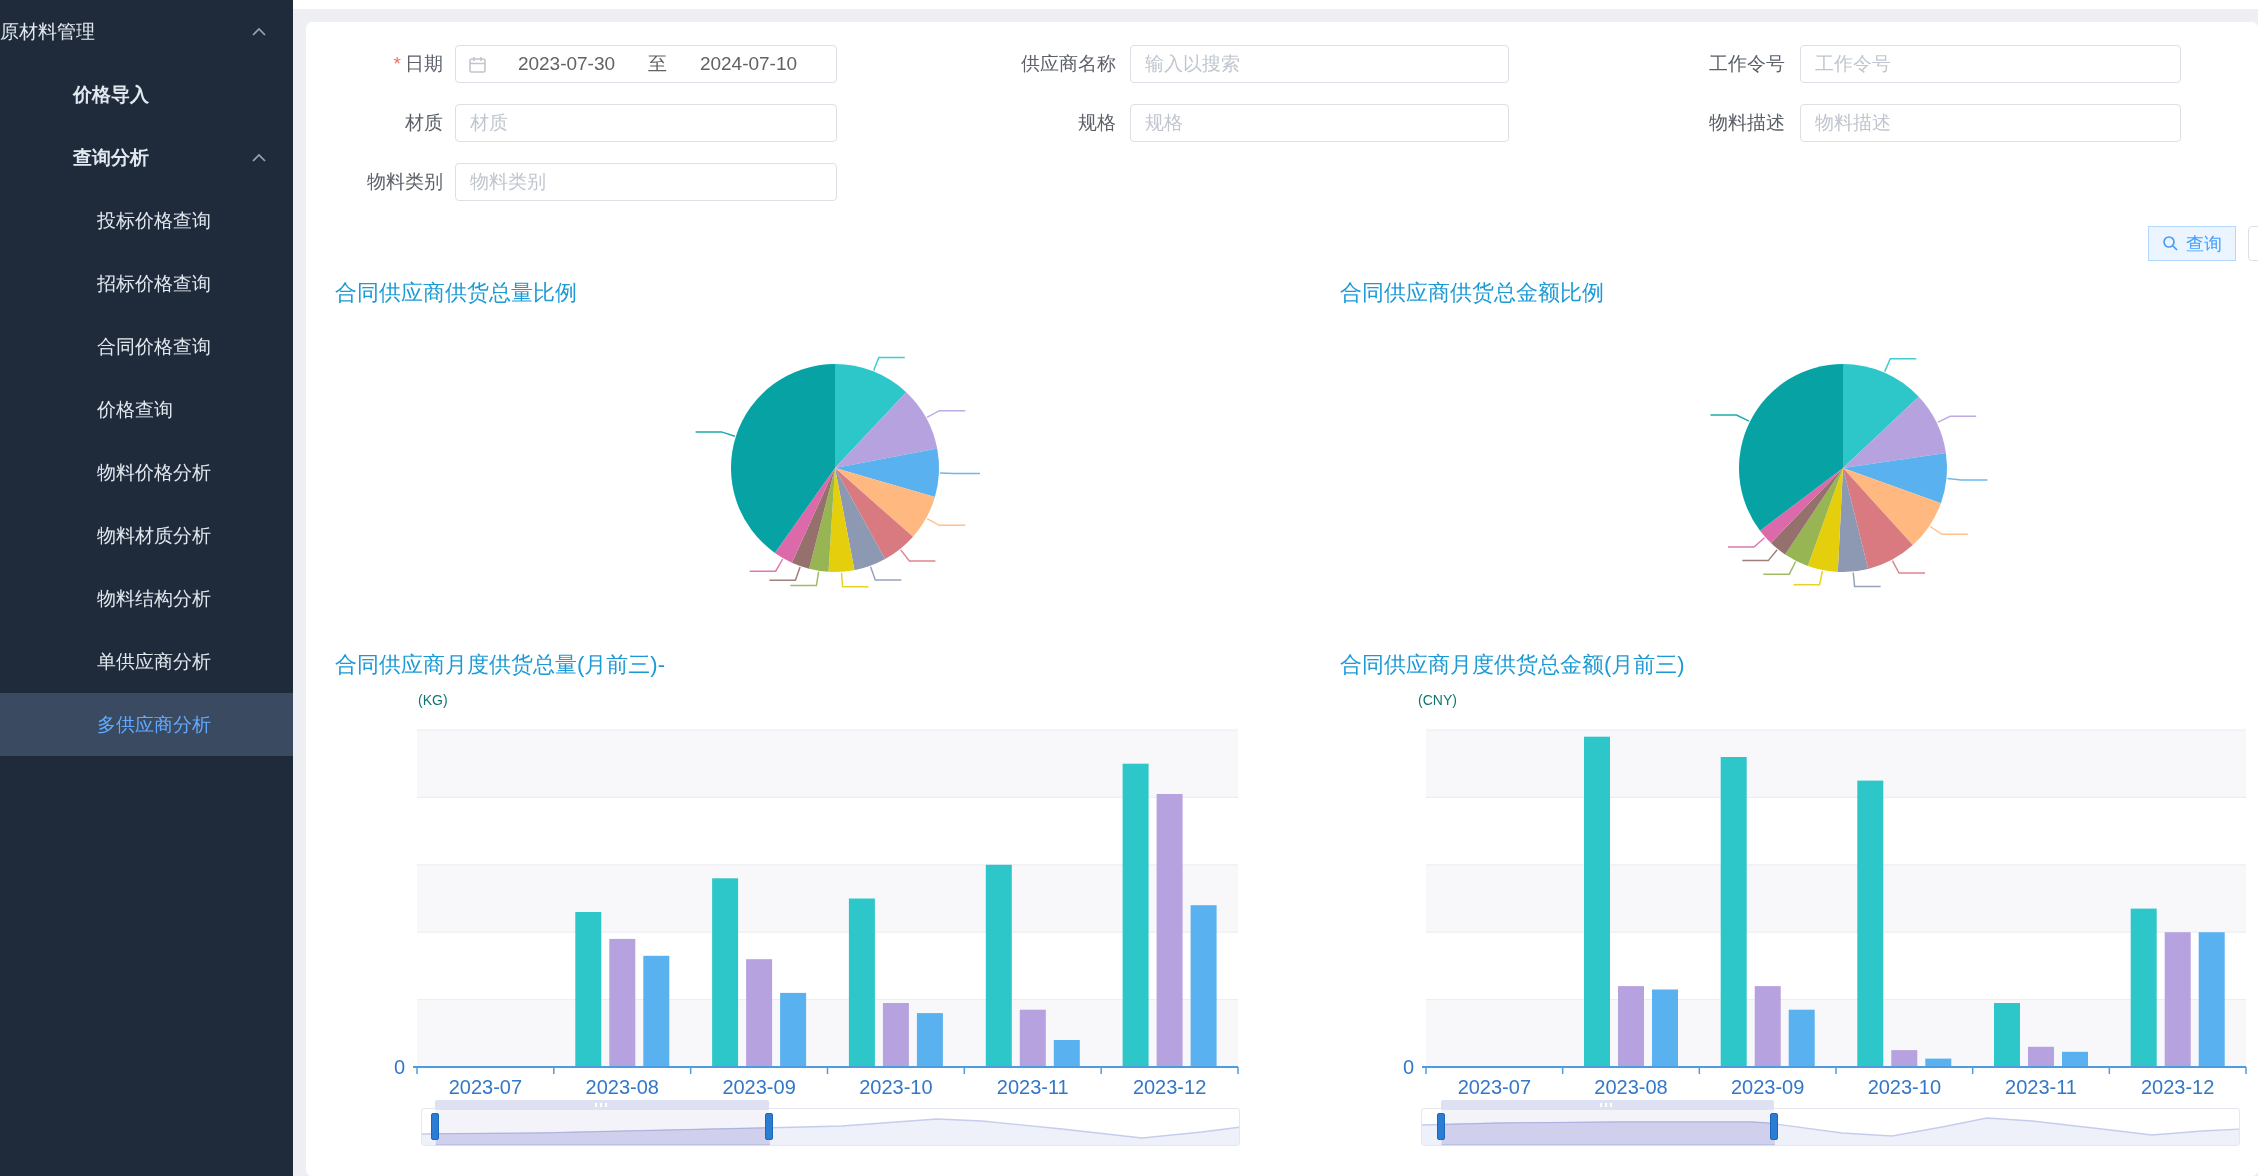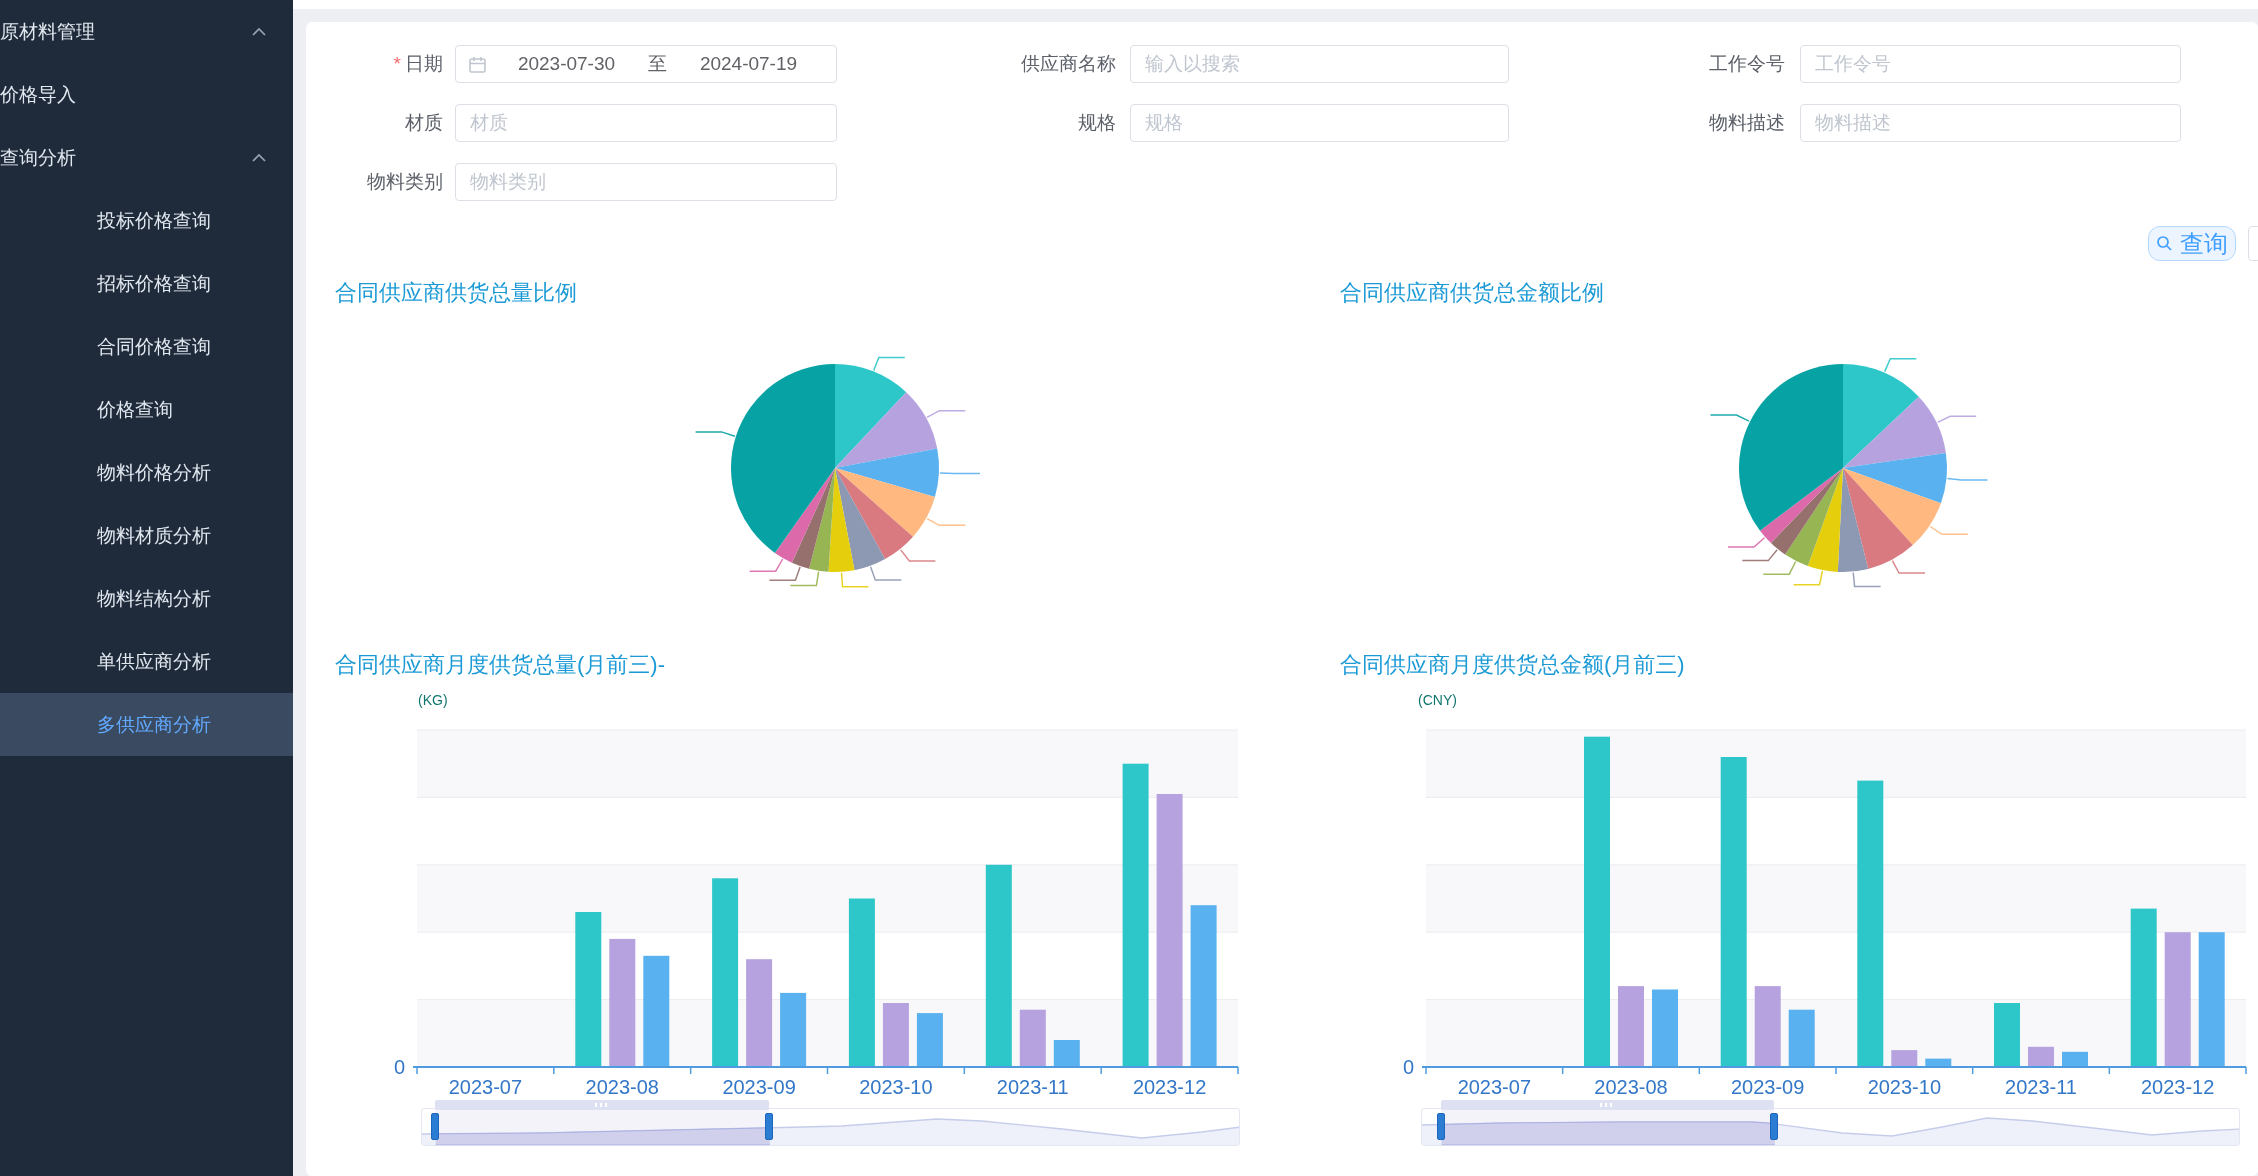--- a/index.html
+++ b/index.html
@@ -3,21 +3,21 @@
 <meta charset="utf-8">
 <style>
   html,body{margin:0;padding:0;}
   #app{position:relative;width:2258px;height:1176px;background:#edeff3;overflow:hidden;
        font-family:"Liberation Sans","DejaVu Sans",sans-serif;}
   
   #sidebar{position:absolute;left:0;top:0;width:293px;height:1176px;background:#1f2b3b;}
   .side-item{position:relative;height:63px;line-height:63px;font-size:19px;color:#e2e8f0;
              cursor:pointer;white-space:nowrap;}
   .side-item.lv1{}
-  .side-item.lv2{}
+  .side-item.lv2{padding-left:73px;font-weight:bold;}
   .side-item.lv3{padding-left:97px;}
   .side-item.active{background:#3a4a61;color:#62aaff;}
   .side-item .chev{position:absolute;right:26px;top:24px;}
   
   #content{position:absolute;left:293px;top:0;right:0;bottom:0;background:#edeff3;}
   #topstrip{position:absolute;left:0;top:0;right:0;height:9px;background:#ffffff;}
   #card{position:absolute;left:13px;top:22px;width:1952px;height:1154px;background:#ffffff;
         border-radius:6px;overflow:hidden;}
   
   .flabel{position:absolute;height:38px;line-height:38px;font-size:19px;color:#5c6169;
@@ -26,22 +26,22 @@
   .fbox{position:absolute;height:38px;border:1px solid #dcdfe6;border-radius:4px;background:#fff;
         box-sizing:border-box;}
   .fbox input{width:100%;height:36px;border:none;outline:none;background:transparent;
         font-size:19px;color:#606266;padding:0 14px;box-sizing:border-box;
         font-family:"Liberation Sans","DejaVu Sans",sans-serif;}
   .fbox input::placeholder{color:#c0c6cf;}
   .datebox{display:flex;align-items:center;padding:16px 12px;box-sizing:border-box;gap:4px;}
   .datebox .dt{flex:1;text-align:center;font-size:19px;color:#606266;}
   .datebox .sep{font-size:19px;color:#606266;padding:0 2px;}
   .btn-query{position:absolute;left:1842px;top:204px;width:86px;height:33px;
-        background:#ecf5ff;border:1px solid #b3d8ff;border-radius:12px;color:#409eff;
-        font-size:24px;display:flex;align-items:center;justify-content:center;gap:7px;cursor:pointer;}
+        background:#ecf5ff;border:1px solid #b3d8ff;border-radius:0;color:#409eff;
+        font-size:18px;display:flex;align-items:center;justify-content:center;gap:7px;cursor:pointer;}
   .btn-cut{position:absolute;left:1942px;top:204px;width:40px;height:33px;background:#fff;
         border:1px solid #dcdfe6;border-radius:4px;}
   
   .ctitle{position:absolute;font-size:22px;color:#1b9ad6;white-space:nowrap;}
   .cunit{position:absolute;font-size:14px;color:#0f766e;}
   
   .dz{position:absolute;height:48px;}
   .dz .track{position:absolute;left:0;top:8px;width:100%;height:38px;background:#fff;
        border:1px solid #e4e7f2;border-radius:3px;box-sizing:border-box;overflow:hidden;}
   .dz .sel{position:absolute;top:8px;height:38px;background:rgba(176,170,222,0.14);}
@@ -84,21 +84,21 @@
       </div>
       <div class="fbox datebox" style="left:149px;top:23px;width:382px;">
         <svg width="19" height="19" viewBox="0 0 19 19">
           <rect x="2" y="4" width="15" height="13" rx="1.5" fill="none" stroke="#c0c6cf" stroke-width="1.6"></rect>
           <line x1="2" y1="8.5" x2="17" y2="8.5" stroke="#c0c6cf" stroke-width="1.4"></line>
           <line x1="6" y1="2" x2="6" y2="6" stroke="#c0c6cf" stroke-width="1.6"></line>
           <line x1="13" y1="2" x2="13" y2="6" stroke="#c0c6cf" stroke-width="1.6"></line>
         </svg>
         <span class="dt">2023-07-30</span>
         <span class="sep">至</span>
-        <span class="dt">2024-07-19</span>
+        <span class="dt">2024-07-10</span>
       </div>
 
       <div class="flabel" style="left:660px;top:23px;width:150px;">供应商名称</div>
       <div class="fbox" style="left:824px;top:23px;width:379px;">
         <input placeholder="输入以搜索" style="">
       </div>
 
       <div class="flabel" style="left:1329px;top:23px;width:150px;">工作令号</div>
       <div class="fbox" style="left:1494px;top:23px;width:381px;">
         <input placeholder="工作令号" style="">

